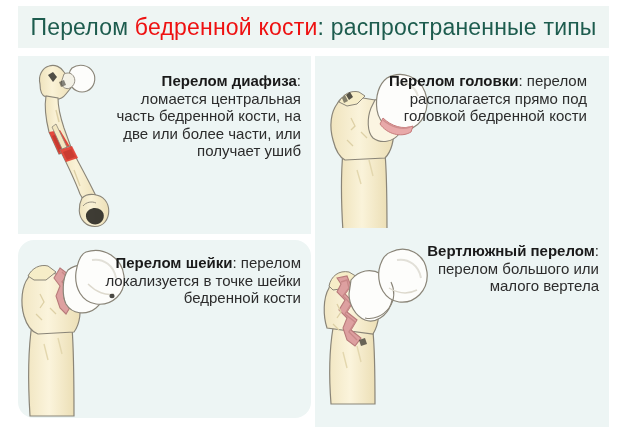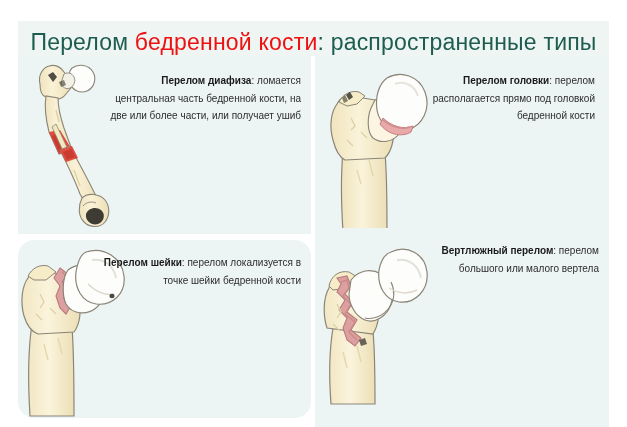--- a/index.html
+++ b/index.html
@@ -24,21 +24,20 @@
   .title-bar {
     position: absolute;
     left: 18px;
     top: 6px;
     width: 591px;
     height: 42px;
     background: #eef5f3;
     display: flex;
     align-items: center;
     justify-content: center;
-    margin-top: 15px;
   }
   .title-text {
     font-size: 23px;
     letter-spacing: 0.2px;
     white-space: nowrap;
     line-height: 1;
   }
   .t-dark  { color: #1d5c4e; }
   .t-red   { color: #ee1111; }
 
@@ -58,30 +57,30 @@
   }
   .cell-tl { left: 0;     top: 0;    width: 293px; height: 178px; }
   .cell-tr { left: 297px; top: 0;    width: 294px; height: 178px; }
   .cell-bl { left: 0;     top: 184px; width: 293px; height: 178px; border-radius: 16px; }
   .cell-br { left: 297px; top: 172px; width: 294px; height: 204px; }
 
   
   .caption {
     position: absolute;
     text-align: right;
-    font-size: 10px;
+    font-size: 15px;
     line-height: 17.5px;
     color: #2c2c2c;
   }
   .caption .term {
     font-weight: bold;
     color: #1a1a1a;
   }
   .cap-tl { right: 10px; top: 16px;  width: 200px; }
-  .cap-tr { right: 14px; top: 16px;  width: 200px; }
+  .cap-tr { right: 22px; top: 16px;  width: 200px; }
   .cap-bl { right: 10px; top: 14px;  width: 198px; }
   .cap-br { right: 10px; top: 14px;  width: 204px; }
 
   
   .art {
     position: absolute;
     bottom: 0;
   }
   .art-tl { left: 8px;  top: 2px;  width: 92px;  height: 176px; }
   .art-tr { left: 2px;  top: 4px;  width: 118px; height: 174px; }

